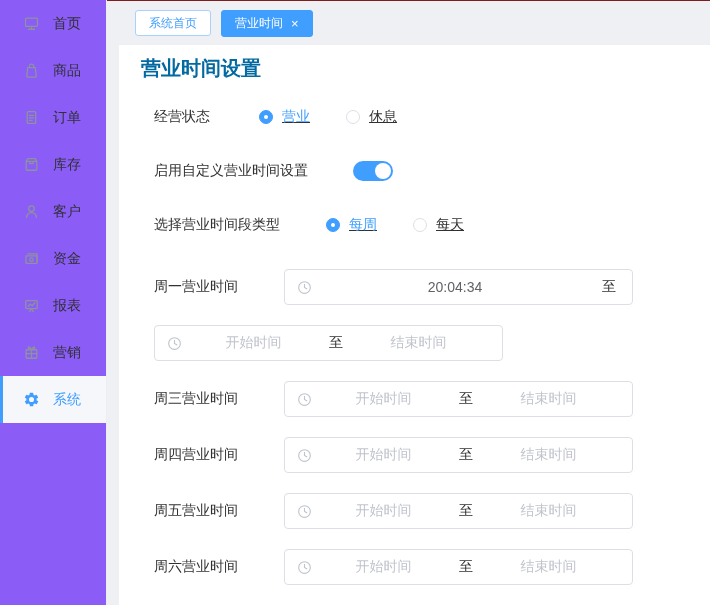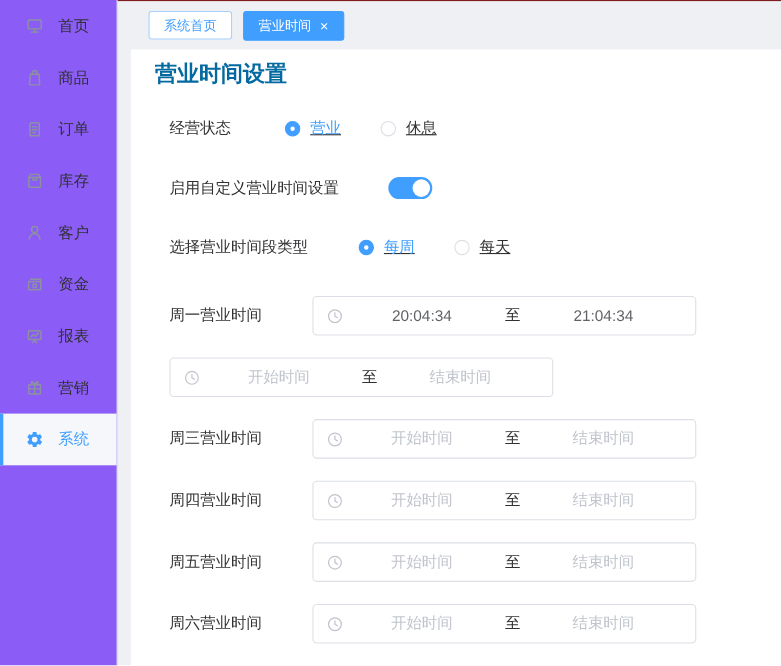--- a/index.html
+++ b/index.html
@@ -192,21 +192,20 @@
           <span class="flabel lw4">周一营业时间</span>
           <div class="time-range">
             <span class="clock">
                 <svg viewBox="0 0 16 16">
                   <circle cx="8" cy="8" r="6.2"></circle>
                   <path d="M8 4.6 V8 l2.4 1.4"></path>
                 </svg>
               </span>
             <span class="tval">20:04:34</span>
             <span class="sep">至</span>
-            <span class="tval">21:04:34</span>
           </div>
         </div>
 
         <div class="day-row">
           <div class="time-range">
             <span class="clock">
                 <svg viewBox="0 0 16 16">
                   <circle cx="8" cy="8" r="6.2"></circle>
                   <path d="M8 4.6 V8 l2.4 1.4"></path>
                 </svg>

